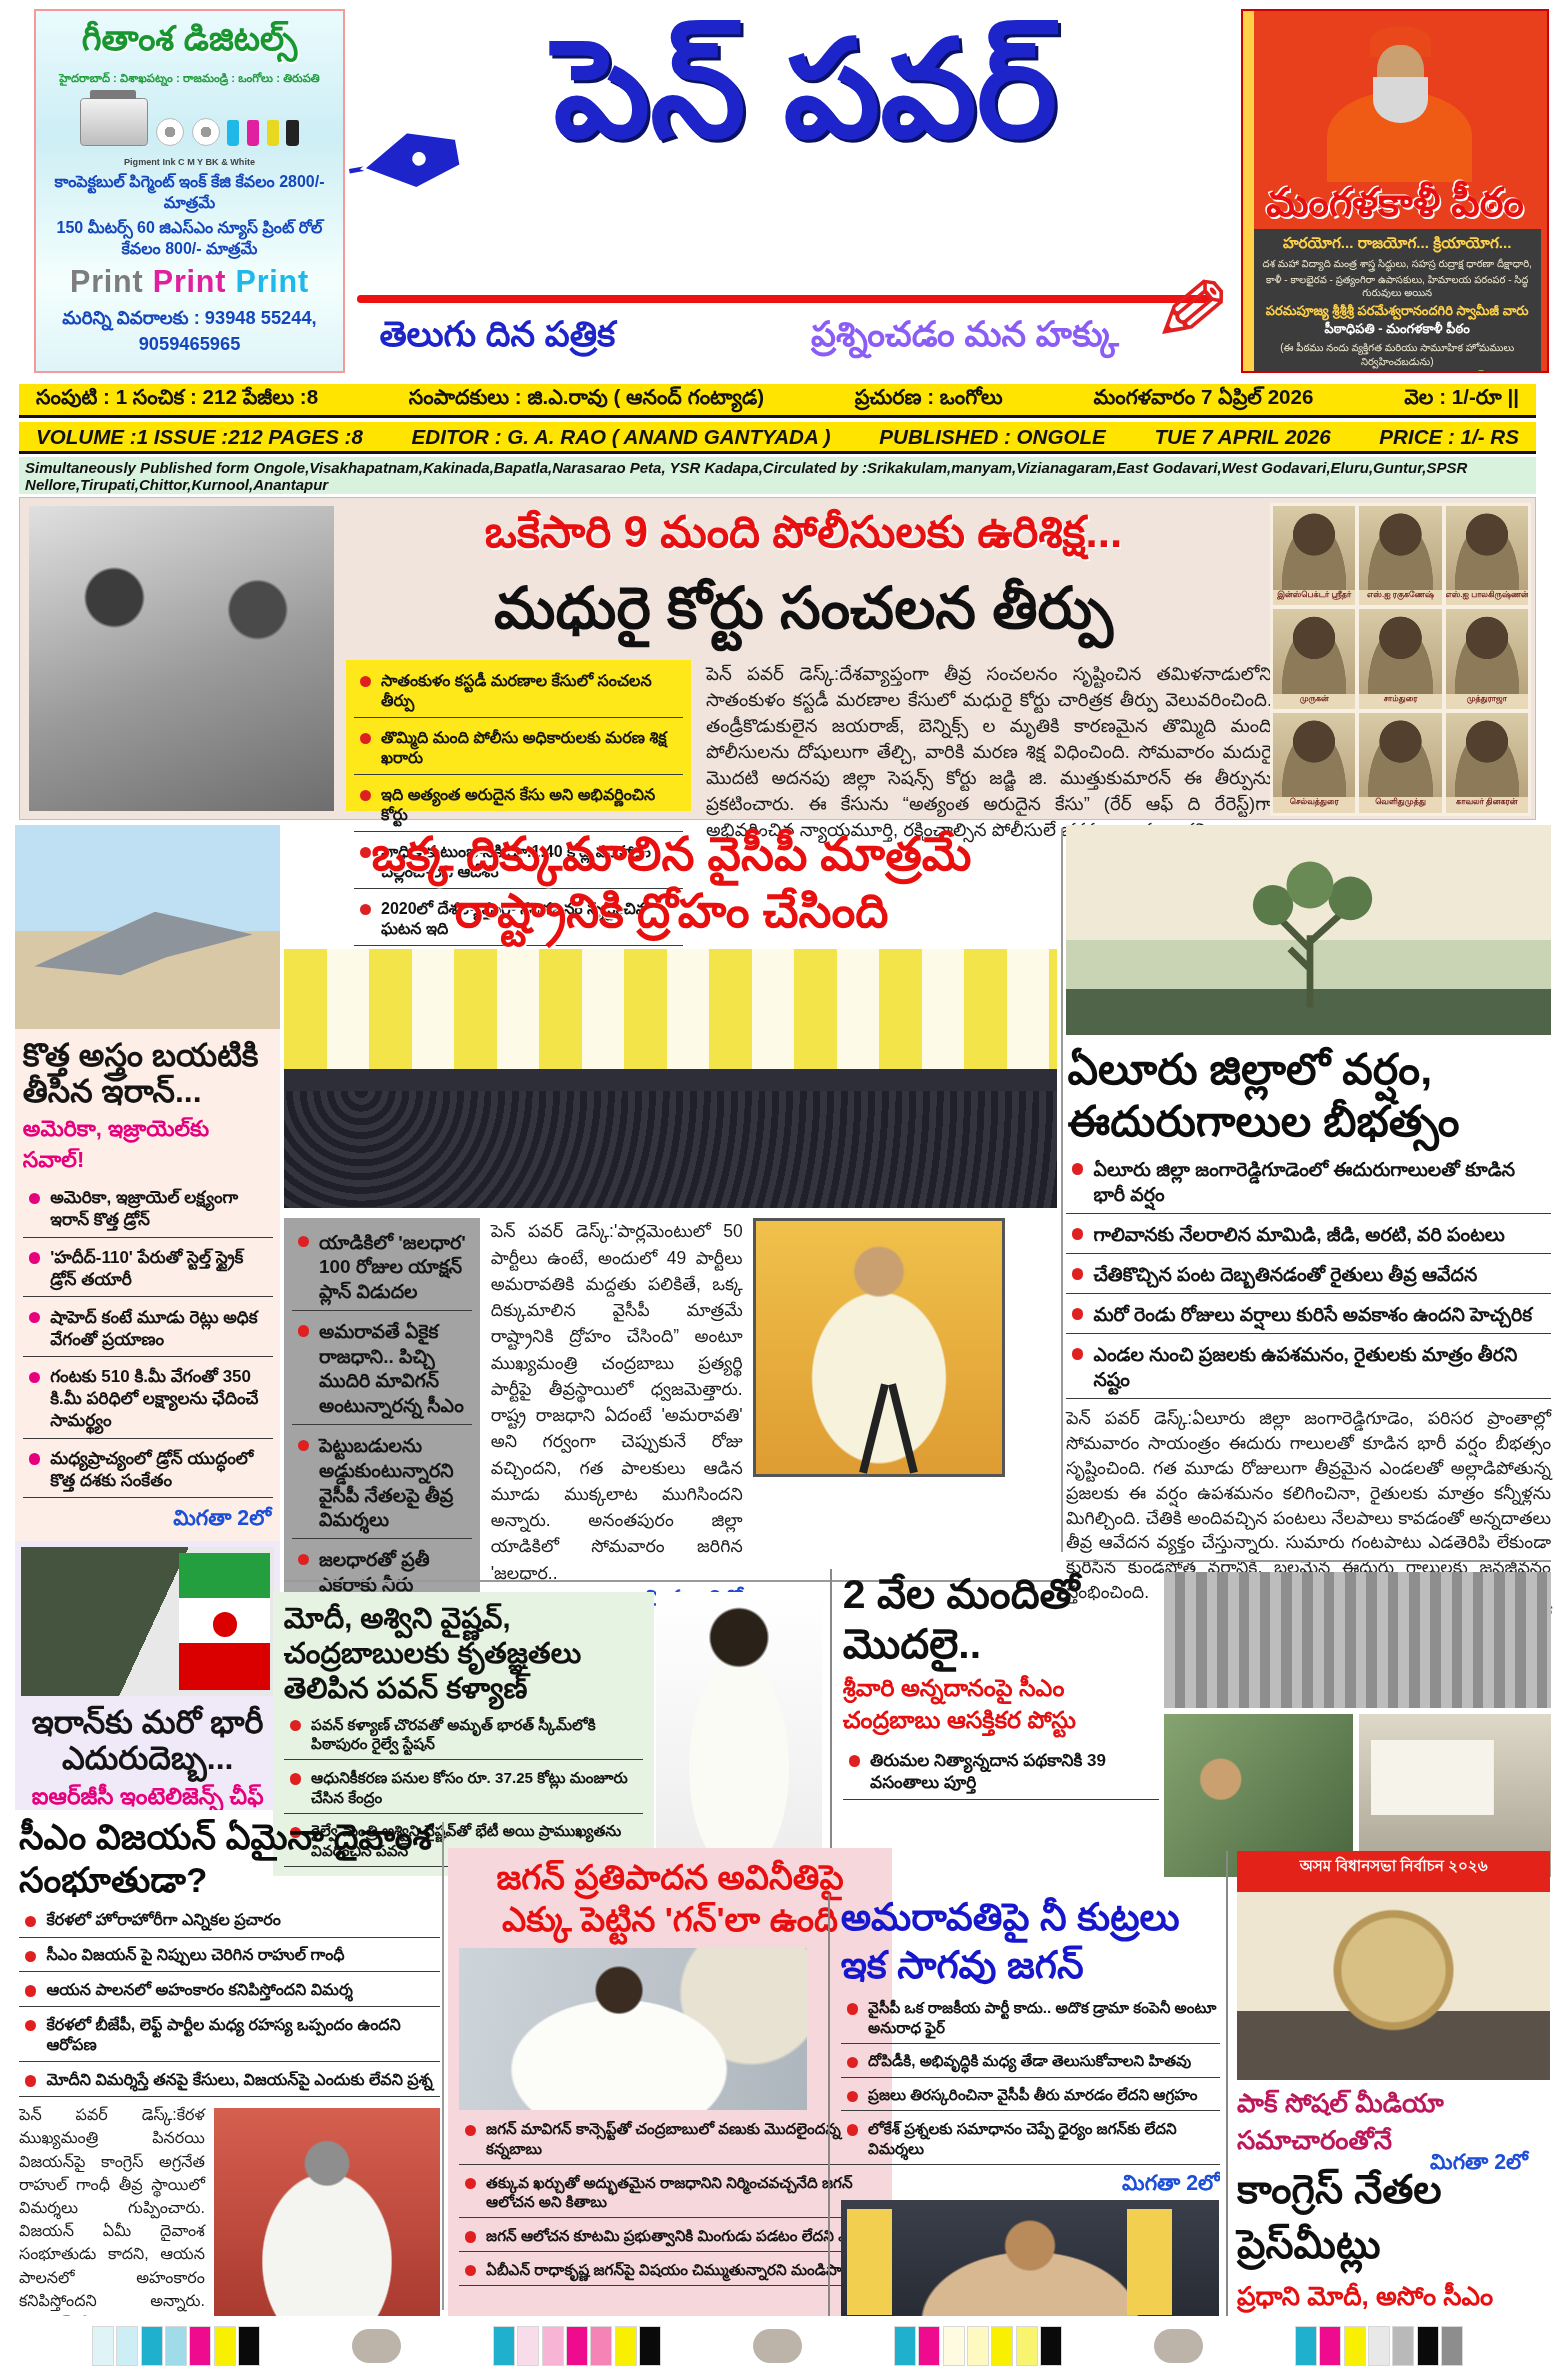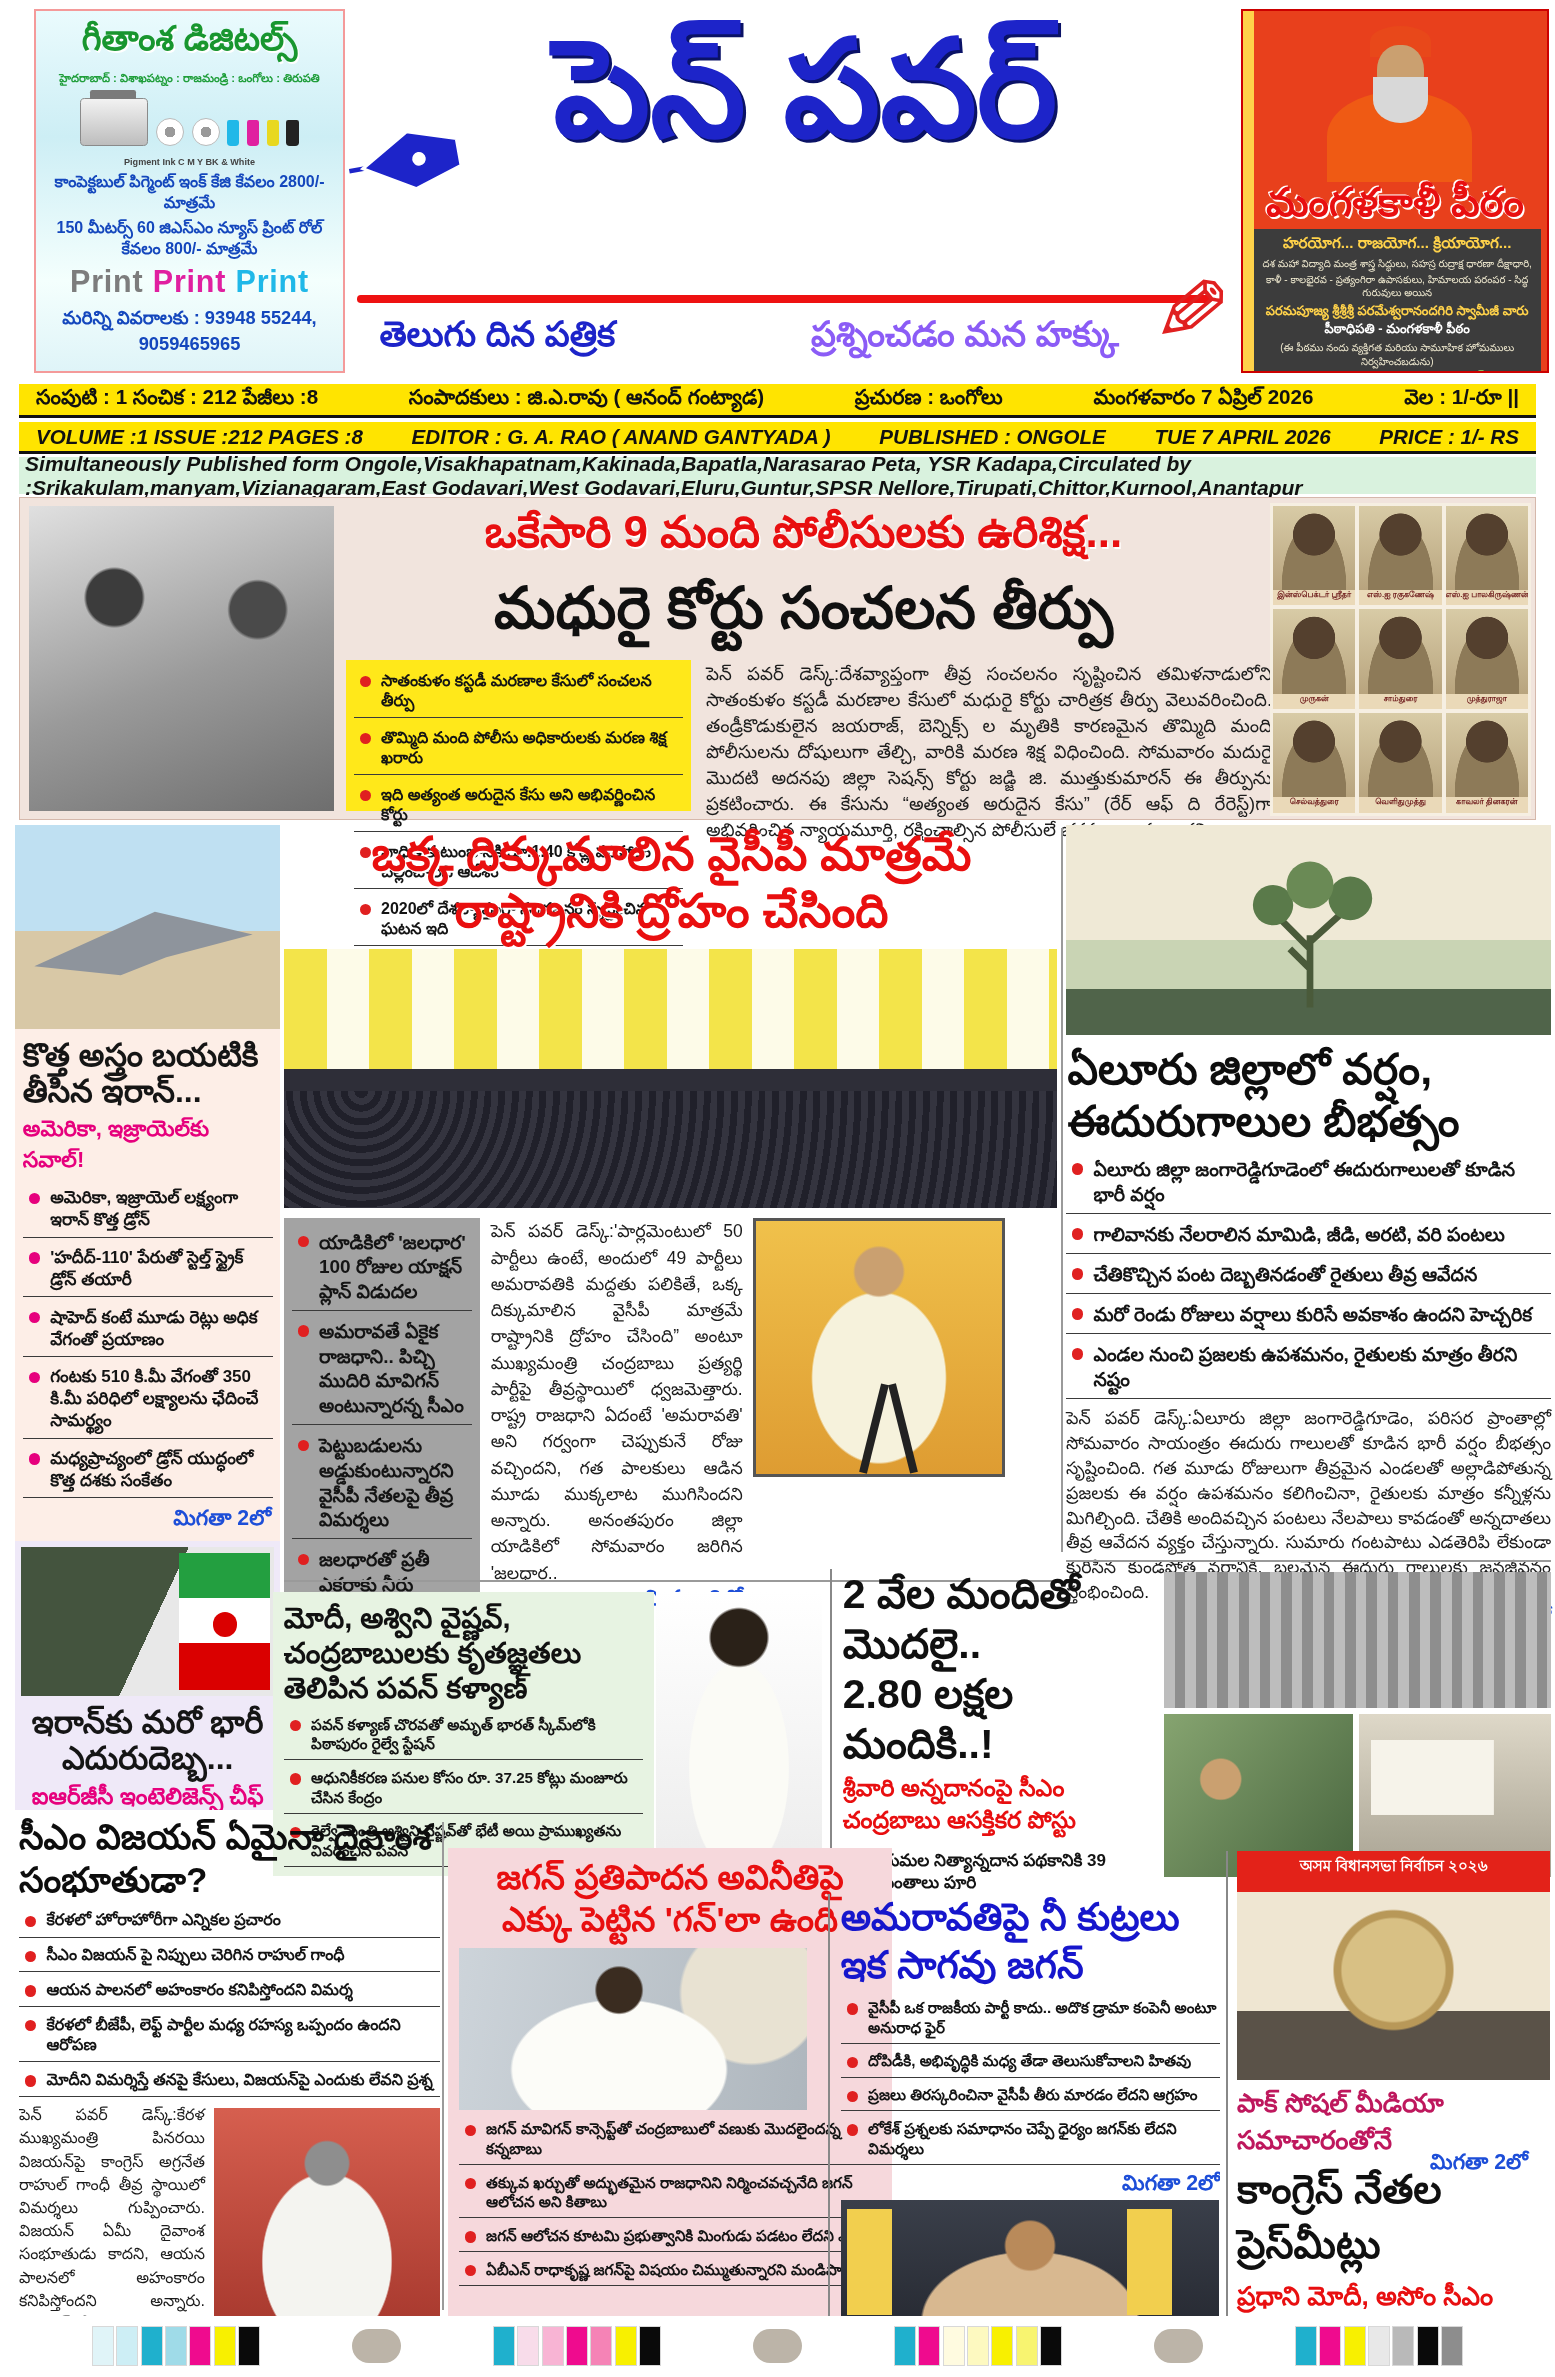--- a/index.html
+++ b/index.html
@@ -48,21 +48,21 @@
   #adr-body .l1{color:#ffd24a;font-weight:800;font-size:15.2px;}
   #adr-body .ls{font-size:10px;line-height:1.35;color:#f0ead0;margin-top:2.3px;}
   #adr-body .l4{font-size:13px;color:#ffd24a;font-weight:800;margin-top:3px;}
   #adr-body .l5{font-size:13px;color:#fff;font-weight:800;}
   #adr-body .l7{font-size:11.4px;color:#8fe06a;font-weight:800;margin-top:2.3px;}
   
   .infobar{left:19px;width:1517px;background:#ffe400;display:flex;justify-content:space-between;align-items:center;
     padding:0 17px;box-sizing:border-box;font-weight:800;color:#111;}
   #bar-telugu{top:384px;height:34px;font-size:20.6px;border-bottom:3.8px solid #111;}
   #bar-english{top:422px;height:32px;font-size:20.6px;font-style:italic;border-bottom:3.8px solid #111;}
-  #bar-green{left:19px;top:457px;width:1517px;height:37px;background:#d9f2de;font-size:21px;font-style:italic;font-weight:700;
+  #bar-green{left:19px;top:457px;width:1517px;height:37px;background:#d9f2de;font-size:15px;font-style:italic;font-weight:700;
     display:flex;align-items:center;padding:0 6.1px;box-sizing:border-box;color:#111;}
   
   #sec-madurai{left:19px;top:497px;width:1517px;height:323px;background:#f1e4dd;border:0.8px solid #d5b8ab;box-sizing:border-box;}
   #victims-photo{left:9.1px;top:7.6px;width:305px;height:305px;background:
      radial-gradient(circle at 28% 30%,#3c3c3c 0 9%,transparent 10%),
      radial-gradient(circle at 75% 34%,#4a4a4a 0 9%,transparent 10%),
      linear-gradient(160deg,#e0e0e0,#9a9a9a 55%,#6e6e6e);}
   #madurai-kicker{left:324px;top:9.1px;width:919px;font-size:44px;font-weight:900;color:#e80f10;text-align:center;
     text-shadow:1.5px 1.5px 0 #fff;}
   #madurai-headline{left:324px;top:76px;width:919px;font-size:58px;font-weight:900;color:#101010;text-align:center;}
@@ -417,21 +417,20 @@
       <li>రైల్వే మంత్రి అశ్విని వైష్ణవ్‌తో భేటీ అయి ప్రాముఖ్యతను వివరించిన పవన్</li>
       <li>యాత్రికుల సౌకర్యార్థం స్టేషన్‌లో అత్యాధునిక వసతుల కల్పన</li>
     </ul>
 
   </div>
   <div id="pawan-photo" class="abs photo"></div>
 
   <div id="sec-annadanam" class="abs">
     <div id="annadanam-headline">
       <div>2 వేల మందితో మొదలై..</div>
-      <div>2.80 లక్షల మందికి..!</div>
     </div>
     <div id="annadanam-subhead">శ్రీవారి అన్నదానంపై సీఎం చంద్రబాబు ఆసక్తికర పోస్టు</div>
     <ul class="blist">
       <li>తిరుమల నిత్యాన్నదాన పథకానికి 39 వసంతాలు పూర్తి</li>
 
     </ul>
 
   </div>
   <div id="annadanam-photos" class="abs">
     <div id="ph-bwcrowd" class="photo"></div>

